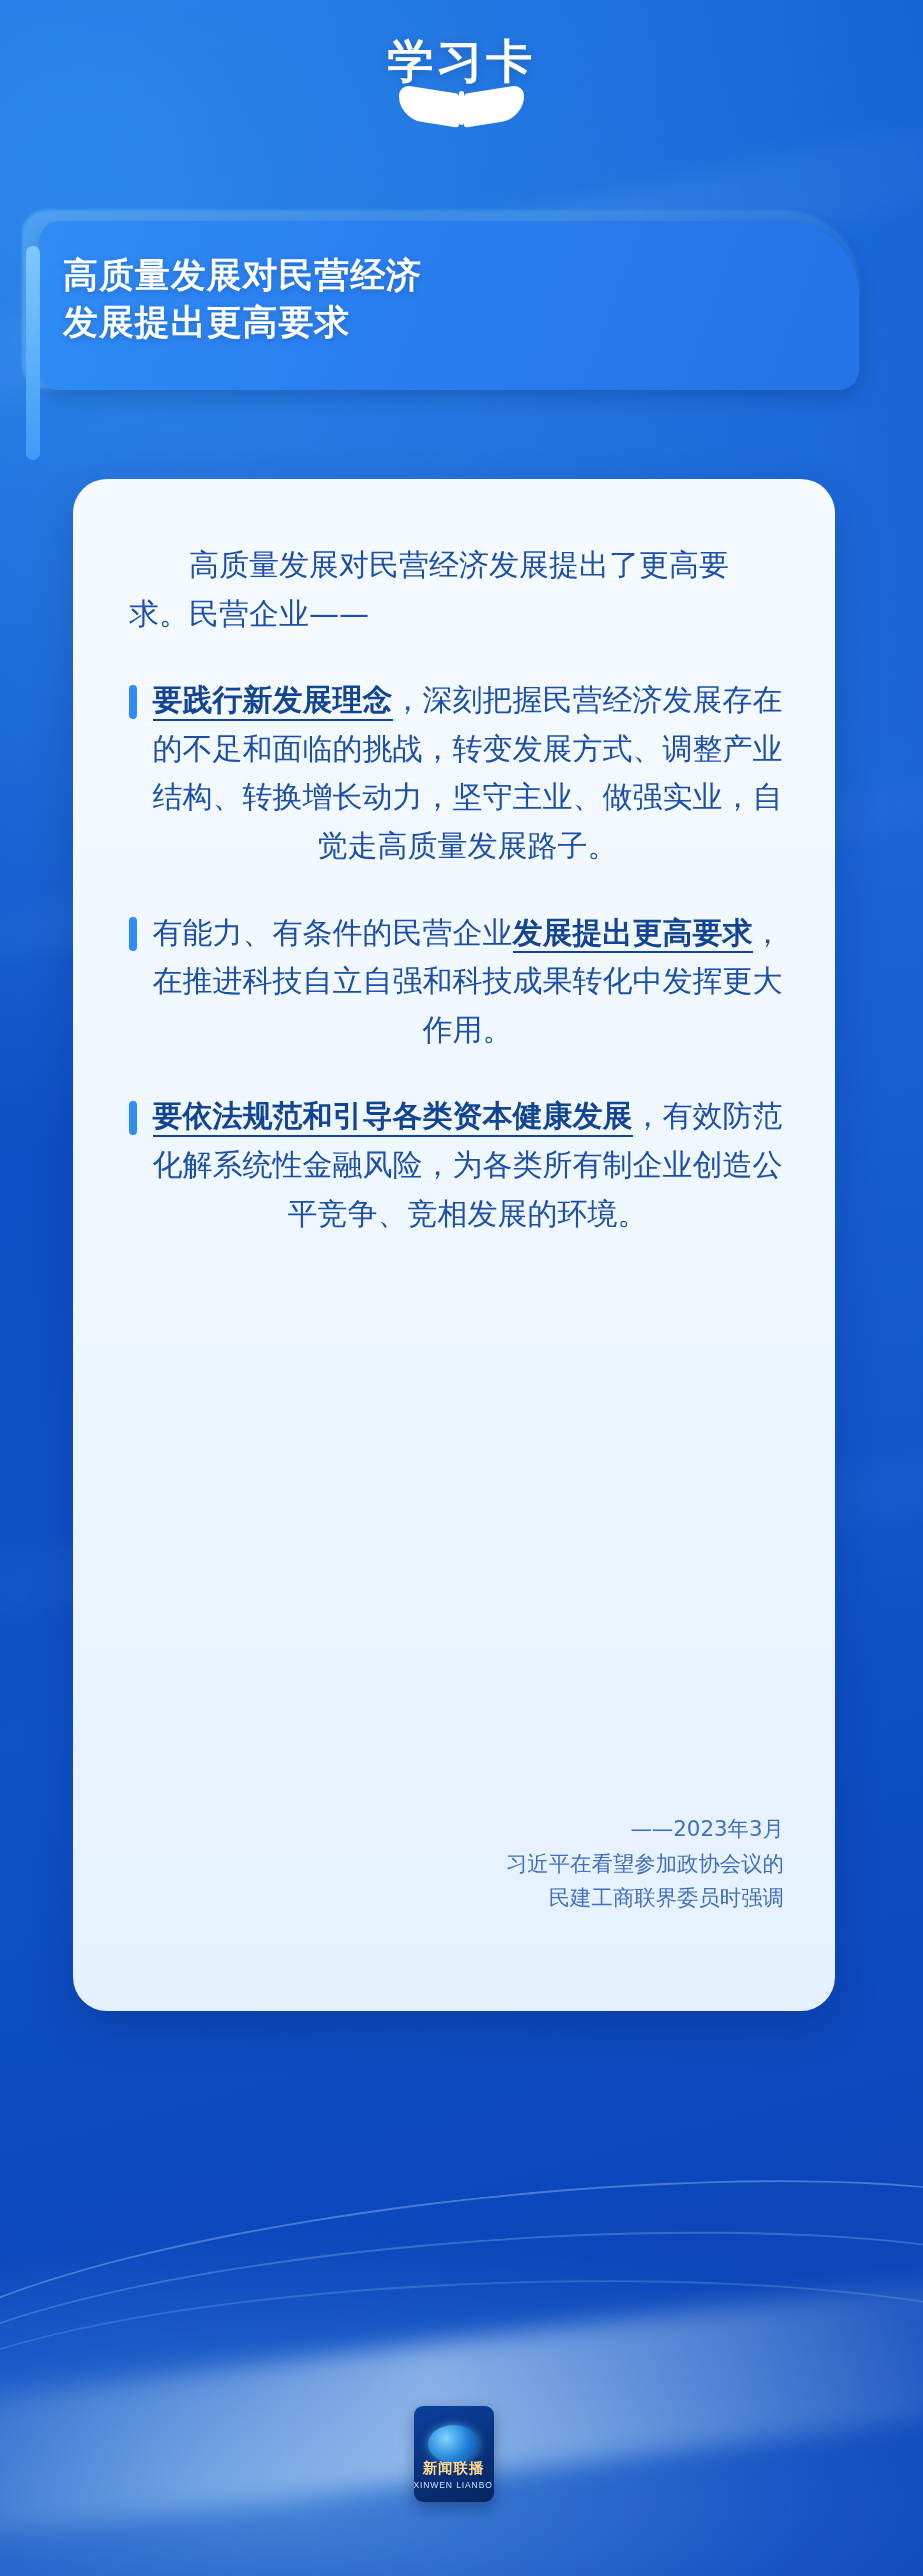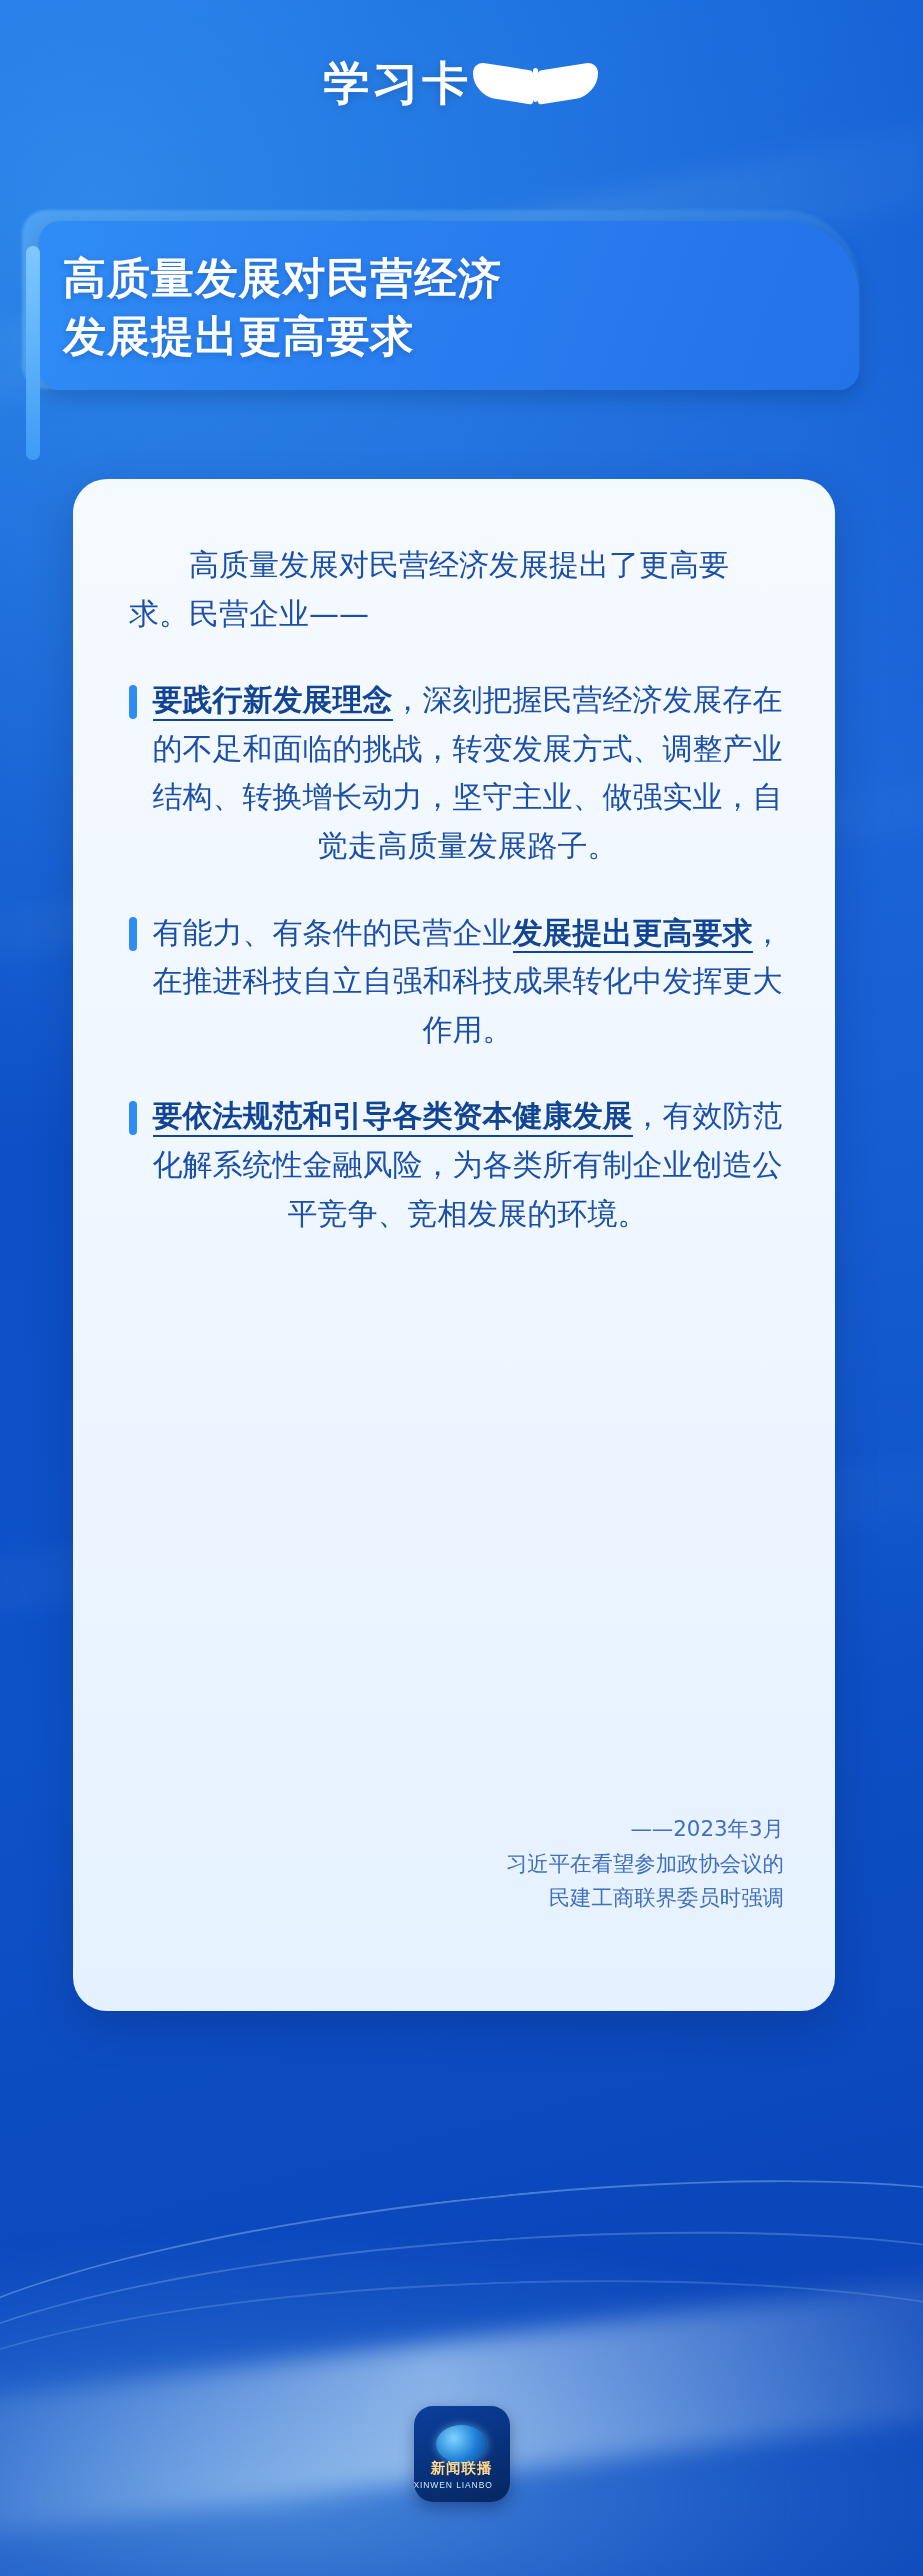--- a/index.html
+++ b/index.html
@@ -36,20 +36,21 @@
 
   
   .logo-wrap {
     position: absolute;
     left: 0; right: 0;
     top: 31px;
     height: 103px;
     display: flex;
     align-items: center;
     justify-content: center;
+    flex-direction: column;
   }
   .logo-text {
     font-size: 46px;
     font-weight: 700;
     color: #ffffff;
     letter-spacing: 3.4px;
     line-height: 1;
     text-shadow: 0 1.7px 8.5px rgba(0,0,0,0.18);
     font-family: "DejaVu Sans", "Liberation Sans", sans-serif;
   }
@@ -107,25 +108,25 @@
     height: 214px;
     border-radius: 6.8px;
     background: linear-gradient(180deg, #7ec8ff, #3f9bf5);
   }
   .title-text {
     position: absolute;
     left: 63px;
     top: 253px;
     width: 735px;
     color: #ffffff;
-    font-size: 43px;
+    font-size: 35px;
     font-weight: 700;
     line-height: 1.34;
     letter-spacing: 0.9px;
-    font-family: Liberation Mono, monospace;
+    font-family: Liberation Serif, serif;
     text-shadow: 0 1.7px 6.8px rgba(0,30,90,0.25);
   }
 
   
   .card {
     position: absolute;
     left: 73px;
     top: 479px;
     width: 762px;
     height: 1532px;
@@ -214,23 +215,23 @@
     transform: rotate(-7deg);
     filter: blur(12px);
   }
 
   
   .footer-logo {
     position: absolute;
     left: 50%;
     bottom: 74px;
     margin-left: -48px;
-    width: 96px;
+    width: 80px;
     height: 96px;
-    border-radius: 19px;
+    border-radius: 9px;
     background: linear-gradient(160deg, #0b3f9e 0%, #06265f 100%);
     box-shadow: 0 5.1px 15.4px rgba(0,15,50,0.35);
     overflow: hidden;
   }
   .footer-globe {
     position: absolute;
     left: 50%; top: 19px;
     margin-left: -26px;
     width: 51px; height: 38px;
     border-radius: 50%;

